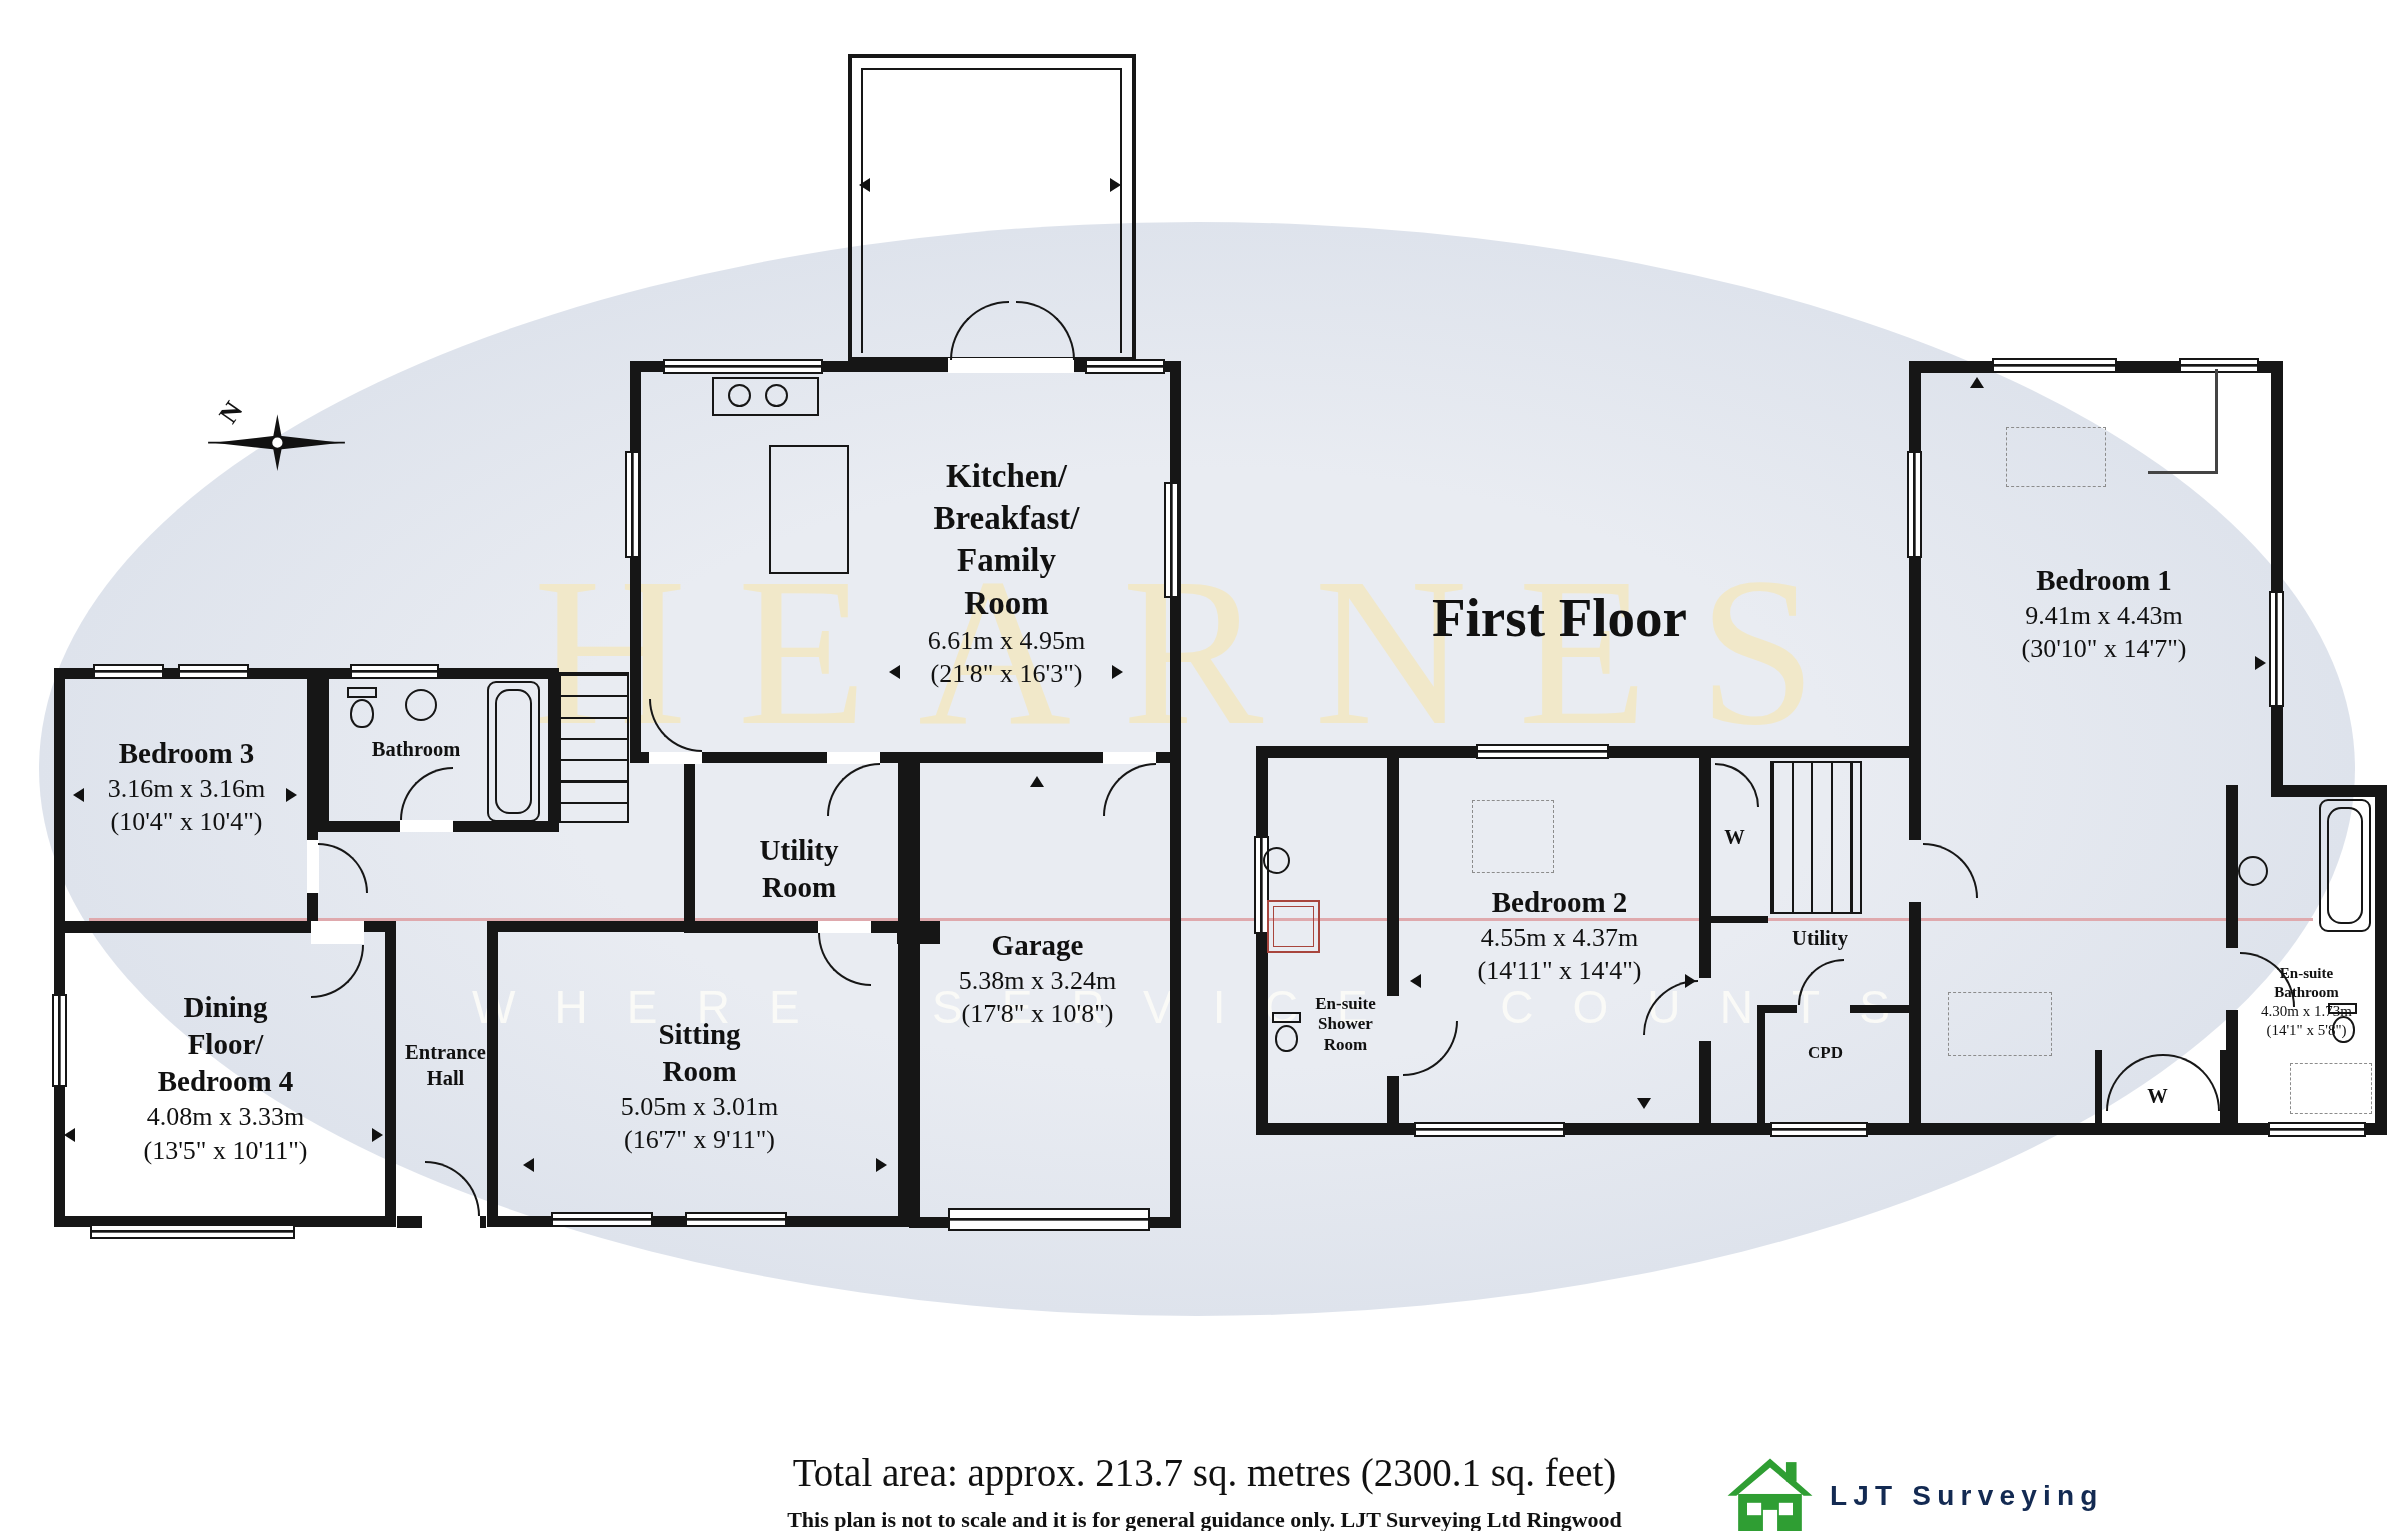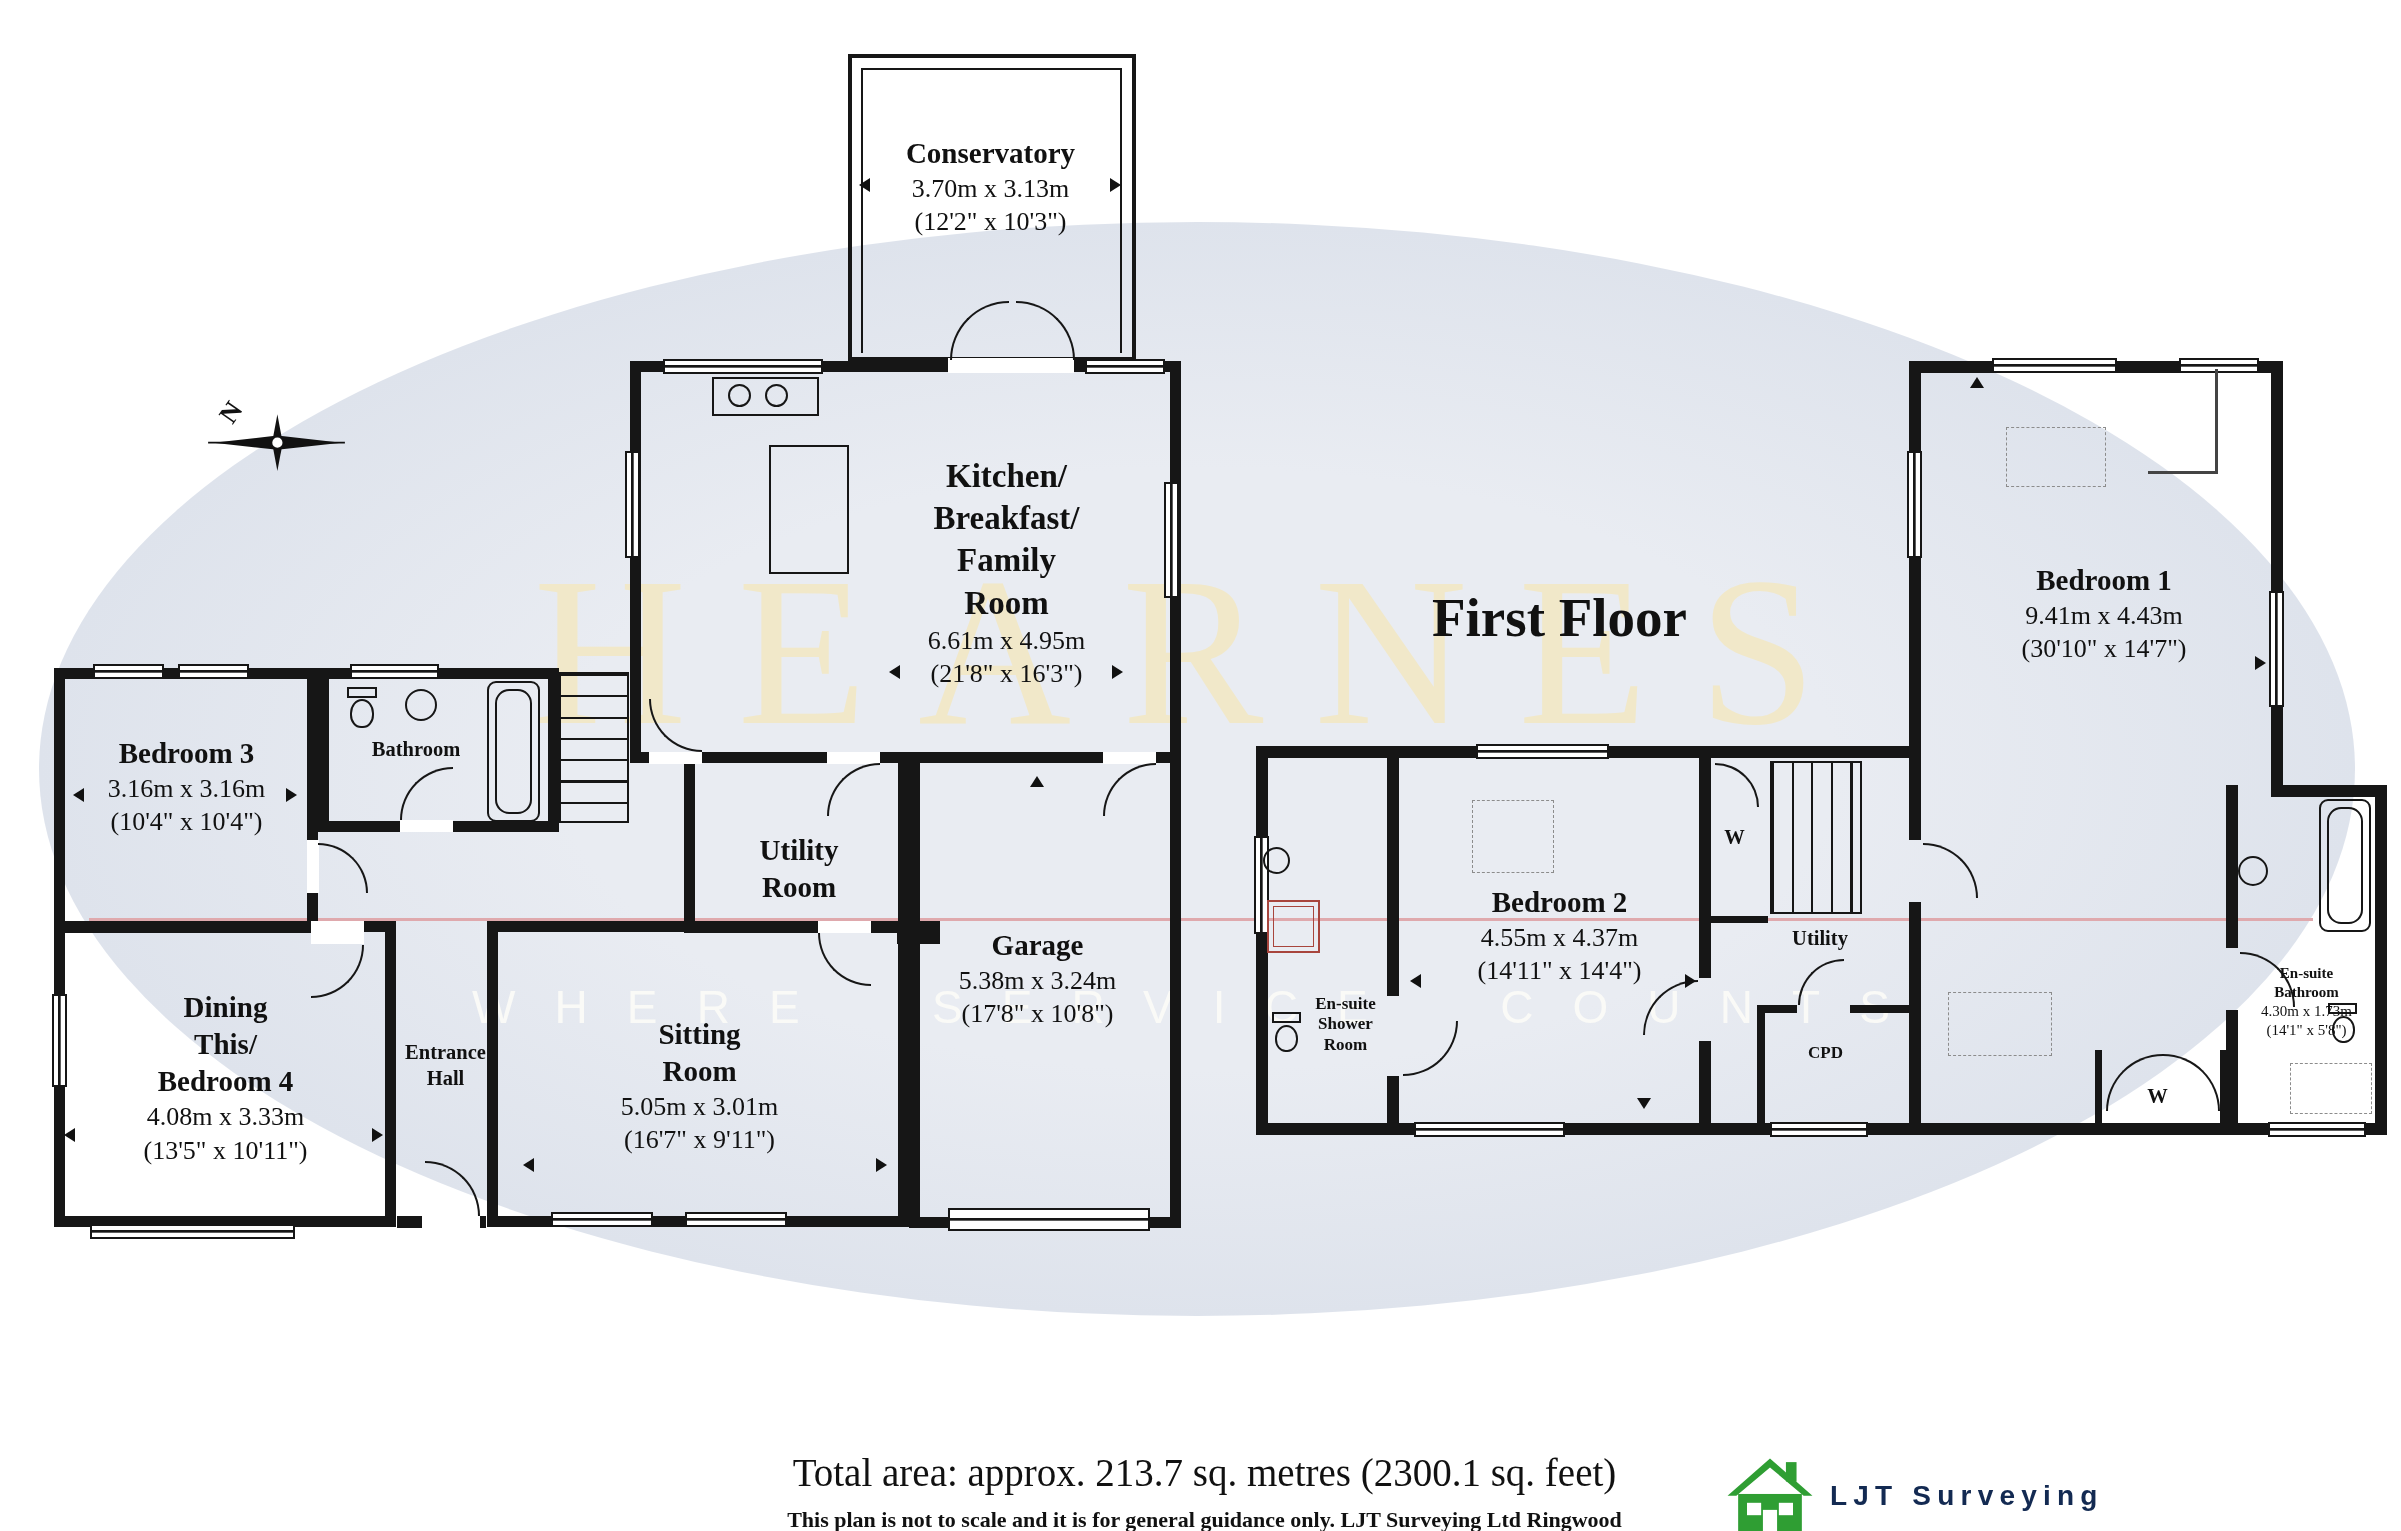--- a/index.html
+++ b/index.html
@@ -220,25 +220,20 @@
   <div class="tri left" style="left:64px;top:1128px;"></div>
   <div class="tri right" style="left:372px;top:1128px;"></div>
   <div class="tri left" style="left:523px;top:1158px;"></div>
   <div class="tri right" style="left:876px;top:1158px;"></div>
   <div class="tri left" style="left:1410px;top:974px;"></div>
   <div class="tri right" style="left:1685px;top:974px;"></div>
   <div class="tri up" style="left:1970px;top:377px;"></div>
   <div class="tri right" style="left:2255px;top:656px;"></div>
   <div class="tri down" style="left:1637px;top:1098px;"></div>
 
-  <div class="lbl" style="left:857px;top:135px;width:267px;">
-    <div class="rname">Conservatory</div>
-    <div class="rdim">3.70m x 3.13m</div>
-    <div class="rdim">(12'2" x 10'3")</div>
-  </div>
   <div class="lbl" style="left:873px;top:455px;width:267px;">
     <div class="rname big">Kitchen/</div>
     <div class="rname big">Breakfast/</div>
     <div class="rname big">Family</div>
     <div class="rname big">Room</div>
     <div class="rdim">6.61m x 4.95m</div>
     <div class="rdim">(21'8" x 16'3")</div>
   </div>
   <div class="lbl" style="left:62px;top:735px;width:249px;">
     <div class="rname">Bedroom 3</div>
@@ -252,21 +247,21 @@
     <div class="rname">Utility</div>
     <div class="rname">Room</div>
   </div>
   <div class="lbl" style="left:922px;top:891px;width:231px;margin-top:36px;">
     <div class="rname">Garage</div>
     <div class="rdim">5.38m x 3.24m</div>
     <div class="rdim">(17'8" x 10'8")</div>
   </div>
   <div class="lbl" style="left:92px;top:989px;width:267px;">
     <div class="rname">Dining</div>
-    <div class="rname">This/</div>
+    <div class="rname">Floor/</div>
     <div class="rname">Bedroom 4</div>
     <div class="rdim">4.08m x 3.33m</div>
     <div class="rdim">(13'5" x 10'11")</div>
   </div>
   <div class="lbl" style="left:372px;top:1039px;width:147px;">
     <div class="rname sm">Entrance</div>
     <div class="rname sm">Hall</div>
   </div>
   <div class="lbl" style="left:566px;top:1016px;width:267px;">
     <div class="rname">Sitting</div>

